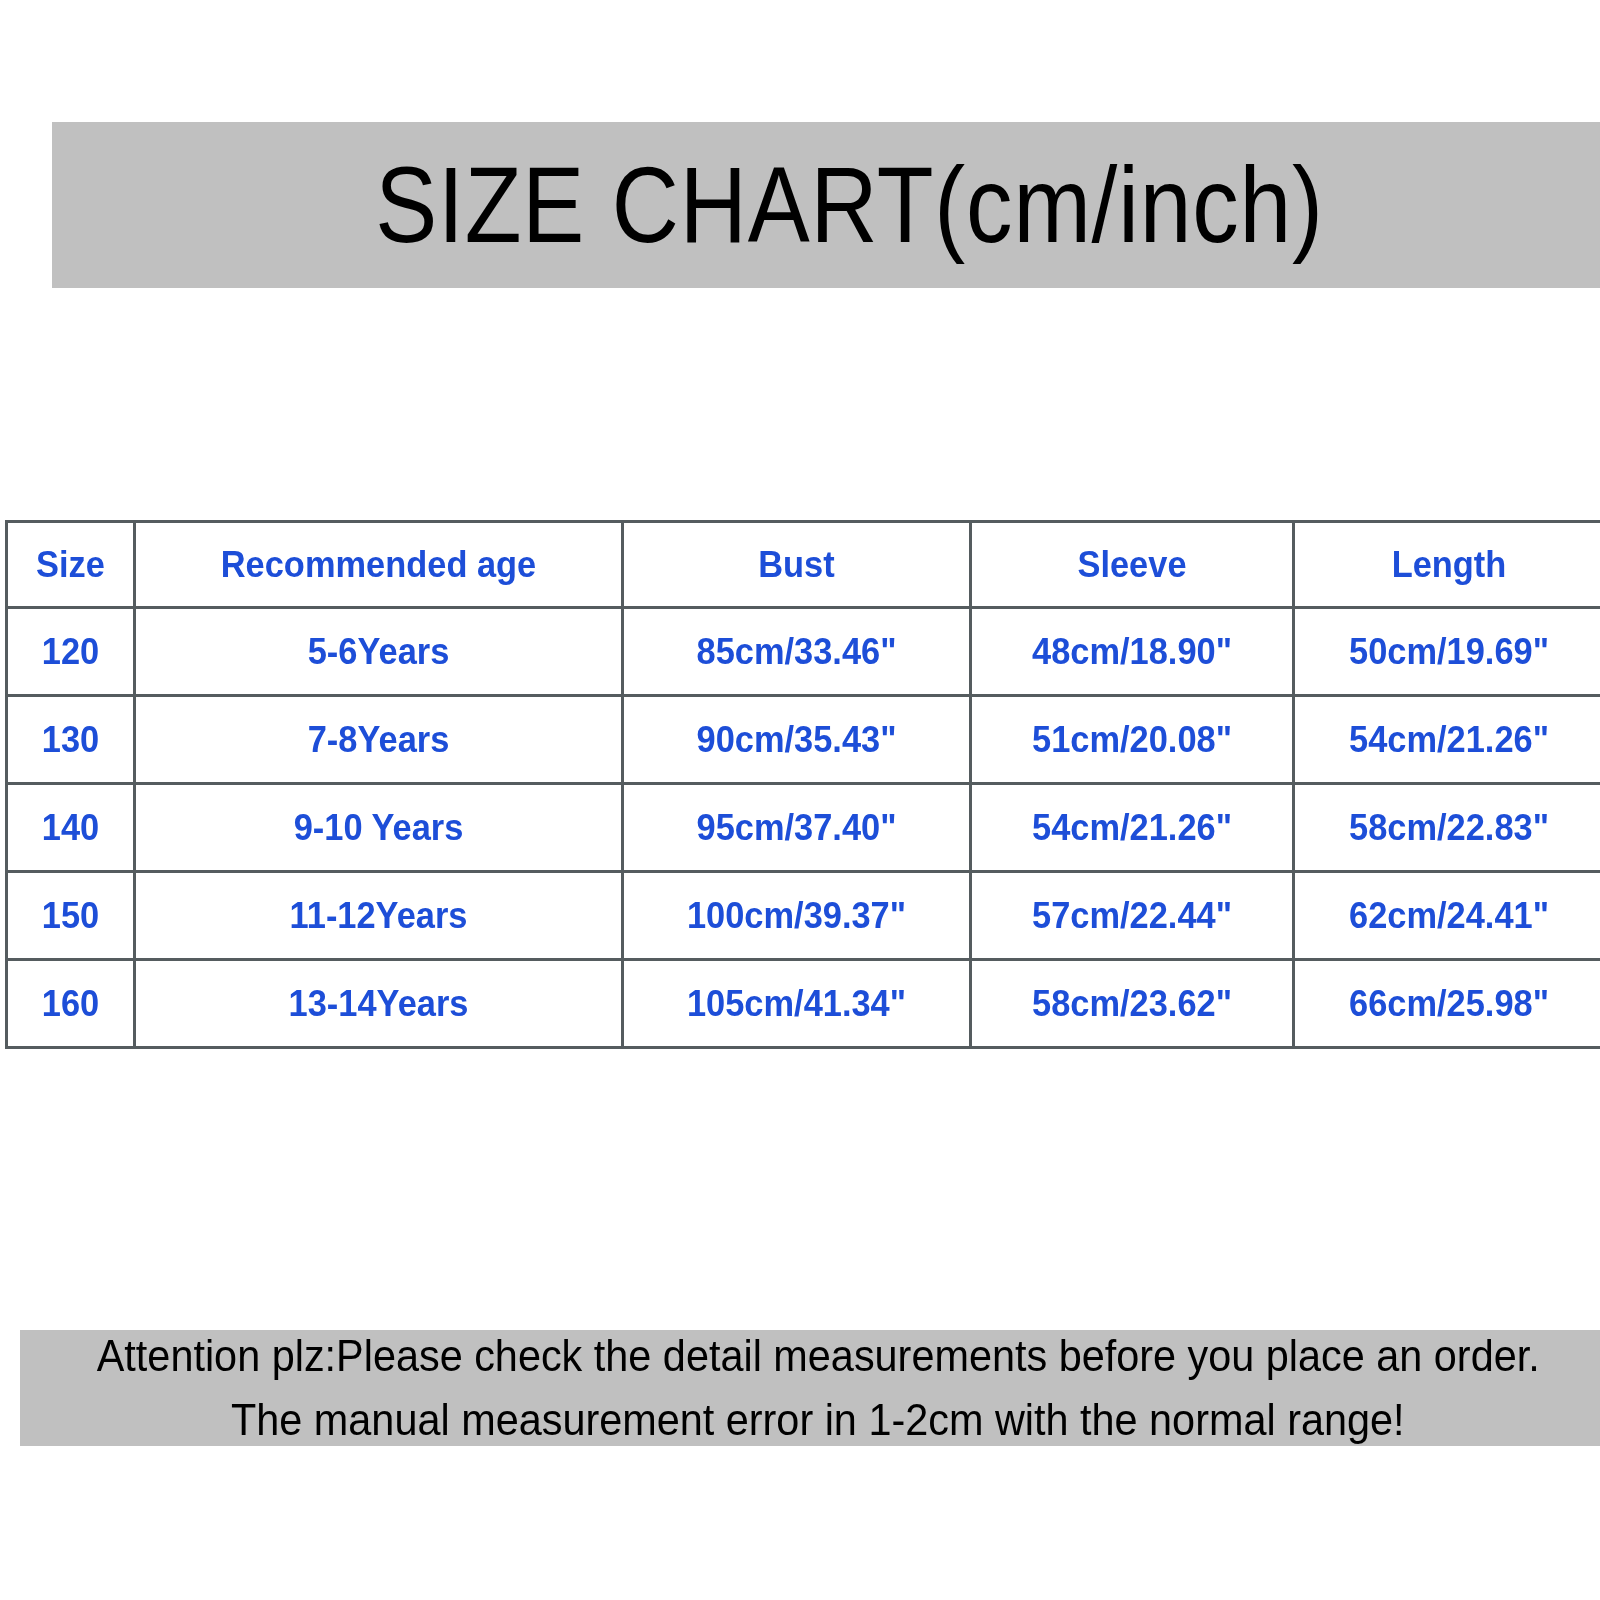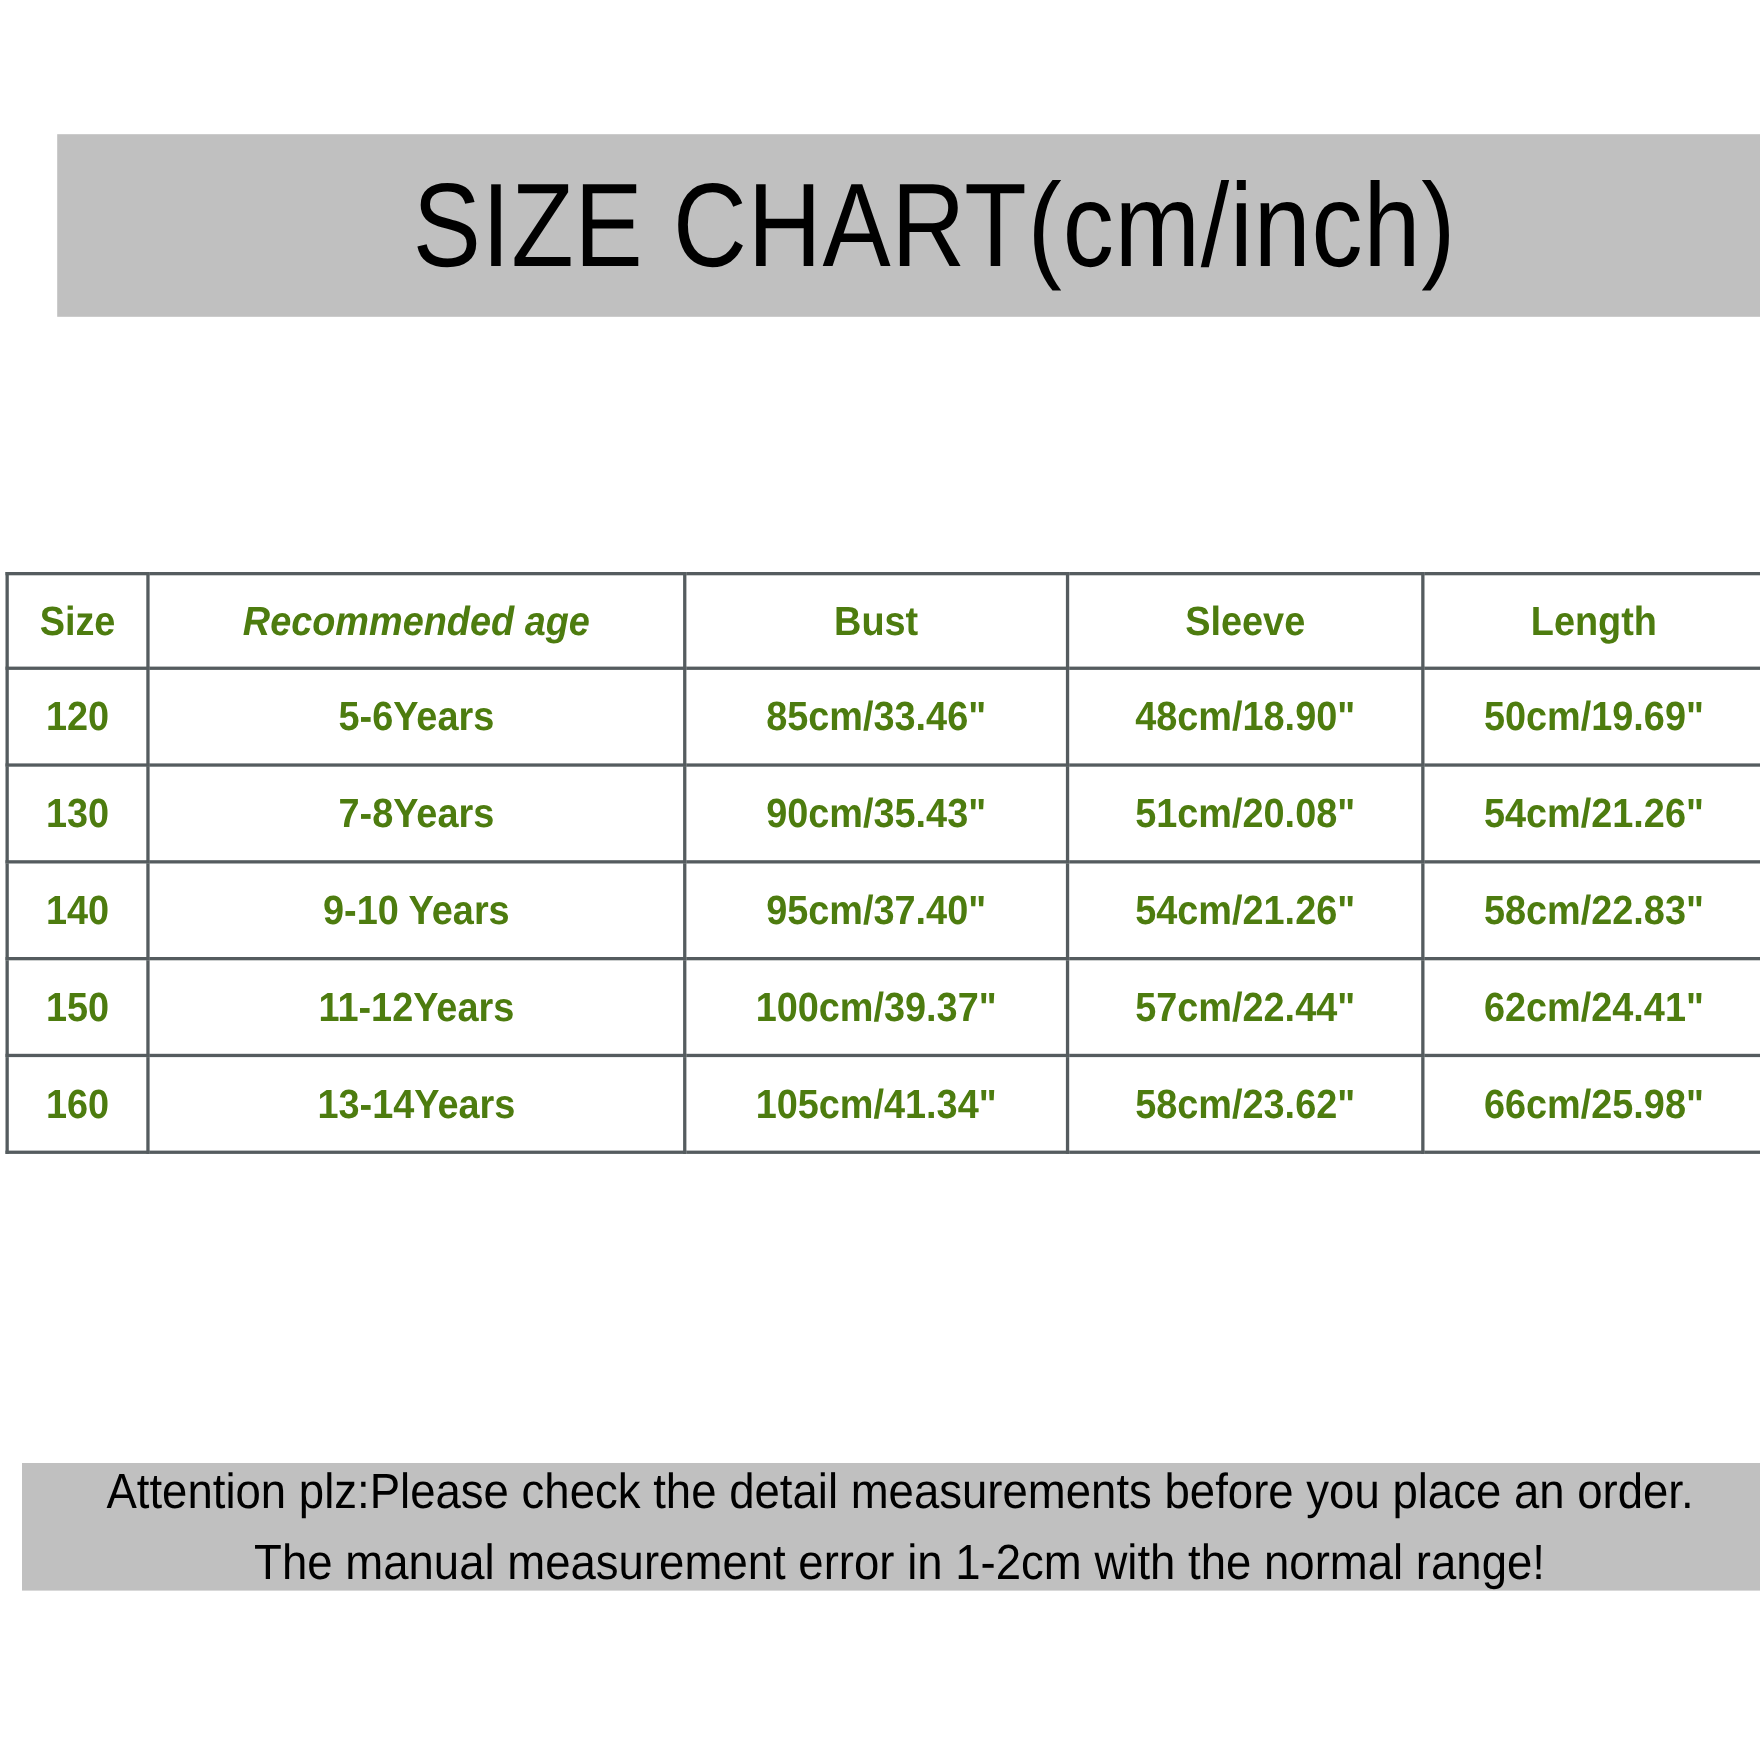--- a/index.html
+++ b/index.html
@@ -50,41 +50,41 @@
   table.size-table {
     width: 100%;
     border-collapse: collapse;
     table-layout: fixed;
   }
   table.size-table th,
   table.size-table td {
     border: 3px solid #555c5f;
     text-align: center;
     vertical-align: middle;
-    color: #4d7c0f;
+    color: #1d4ed8;
     font-weight: bold;
     font-family: "Liberation Sans Narrow", "Liberation Sans", sans-serif;
     padding: 0;
   }
   table.size-table th {
     height: 83px;
     font-size: 37px;
   }
   table.size-table td {
     height: 85px;
     font-size: 37px;
   }
   .cell-inner {
     display: block;
     transform: scaleX(0.93);
     white-space: nowrap;
   }
   
   .col-size   { width: 125px; }
-  .col-age    { width: 485px; font-style: italic; }
+  .col-age    { width: 485px; }
   .col-bust   { width: 345px; }
   .col-sleeve { width: 320px; }
   .col-length { width: 308px; }
 
   
   .attention-banner {
     position: absolute;
     left: 20px;
     top: 1330px;
     width: 1596px;

